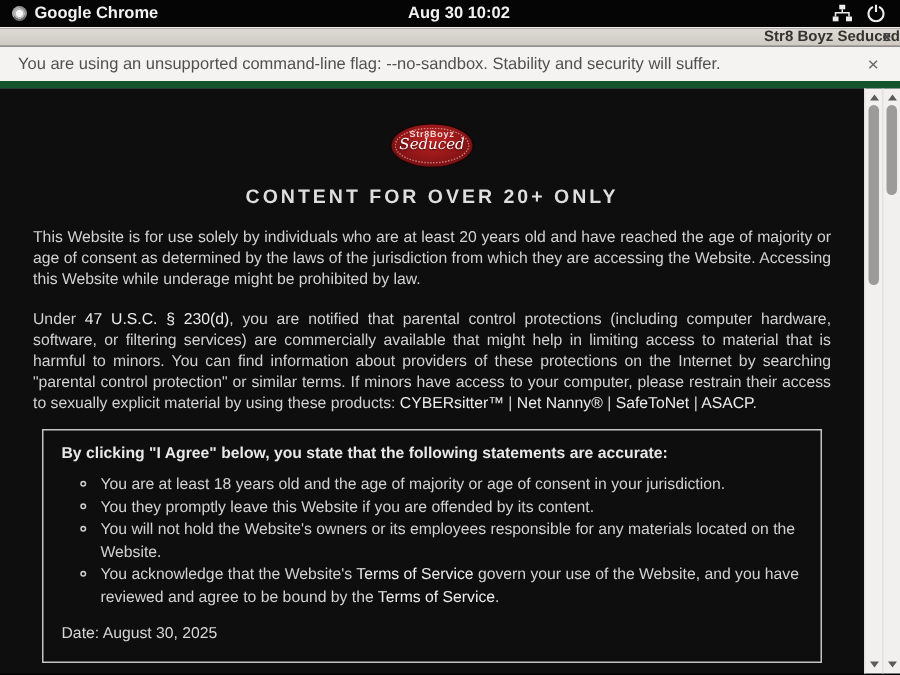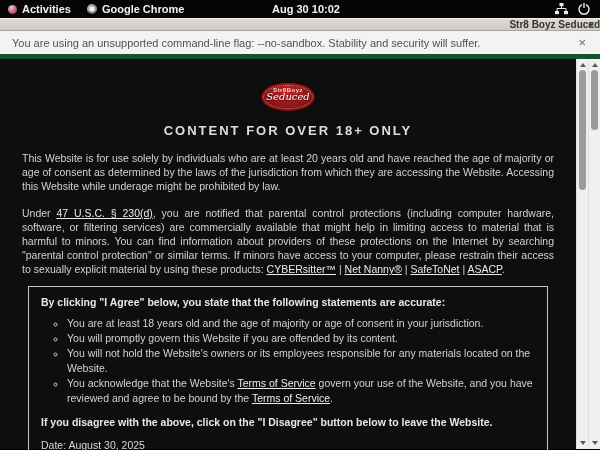--- a/index.html
+++ b/index.html
@@ -41,21 +41,21 @@
           background:radial-gradient(ellipse at 50% 38%, #c02424 0%, #8d1517 55%, #5c0c0e 100%);
           box-shadow:0 0 0 1px #1a0505; }
   .logo:after { content:""; position:absolute; inset:2px; border:1px dotted rgba(255,215,215,.55);
           border-radius:50%; }
   .logo-top { font-size:6px; color:#f3d8d8; font-weight:bold; padding-top:4px; letter-spacing:.5px; }
   .logo-script { font-family:"DejaVu Serif", serif; font-style:italic; font-size:10px;
           color:#fff; margin-top:-2px; text-shadow:0 1px 1px #3a0606; }
   h1.agegate-heading { text-align:center; font-size:13px; font-weight:600; letter-spacing:2px;
           color:#dedede; margin-top:12px; }
   .para { text-align:justify; margin:13px 22px 0; font-size:10.5px; line-height:14px; color:#d2d2d2; }
-  a.inline-link { color:#ececec; text-decoration:underline; cursor:pointer; }
+  a.inline-link { color:#ececec; cursor:pointer; }
   .terms-box { margin:10px 28px 0; border:1px solid #c4c4c4; padding:8px 12px 12px;
           font-size:10.5px; line-height:14px; }
   .terms-box .intro { font-weight:bold; color:#e8e8e8; margin-bottom:7px; }
   .terms-box ul { list-style:circle; padding-left:26px; margin:0; }
   .terms-box li { line-height:15px; }
   .disagree-note { font-weight:bold; color:#e8e8e8; margin-top:9px; }
   .date-line { margin-top:9px; color:#d6d6d6; }
 
   
   .scroll-region { width:24px; background:#f1f0ee; display:flex; }
@@ -65,24 +65,20 @@
   .sb-up { top:4px; border-bottom:4px solid #5a5a5a; }
   .sb-down { bottom:4px; border-top:4px solid #5a5a5a; }
   .sb-thumb { position:absolute; left:2px; width:7px; background:#9b9b9b; border-radius:4px; cursor:pointer; }
   .sb-thumb.inner { top:11px; height:120px; }
   .sb-thumb.outer { top:11px; height:60px; }
 </style>
 </head>
 <body>
 
 <div class="topbar">
-  <div class="tb-item">
-    <span class="activities-dot"></span>
-    <span>Activities</span>
-  </div>
   <div class="tb-item">
     <span class="chrome-ball"></span>
     <span>Google Chrome</span>
   </div>
   <div class="tb-clock">Aug 30 10:02</div>
   <div class="tb-right">
     <span>
       <svg width="13" height="12" viewBox="0 0 13 12">
         <rect x="4.5" y="0" width="4" height="3.2" fill="#ececec"></rect>
         <rect x="0" y="8" width="4" height="3.2" fill="#ececec"></rect>
@@ -112,35 +108,34 @@
 <div class="page">
   <div class="content">
 
     <div class="logo-wrap">
       <div class="logo">
         <div class="logo-top">Str8Boyz</div>
         <div class="logo-script">Seduced</div>
       </div>
     </div>
 
-    <h1 class="agegate-heading">CONTENT FOR OVER 18+ ONLY</h1>
+    <h1 class="agegate-heading">CONTENT FOR OVER 20+ ONLY</h1>
 
     <p class="para">This Website is for use solely by individuals who are at least 20 years old and have reached the age of majority or age of consent as determined by the laws of the jurisdiction from which they are accessing the Website. Accessing this Website while underage might be prohibited by law.</p>
 
     <p class="para"><span>Under </span><a class="inline-link">47 U.S.C. § 230(d)</a><span>, you are notified that parental control protections (including computer hardware, software, or filtering services) are commercially available that might help in limiting access to material that is harmful to minors. You can find information about providers of these protections on the Internet by searching "parental control protection" or similar terms. If minors have access to your computer, please restrain their access to sexually explicit material by using these products: </span><a class="inline-link">CYBERsitter™</a><span> | </span><a class="inline-link">Net Nanny®</a><span> | </span><a class="inline-link">SafeToNet</a><span> | </span><a class="inline-link">ASACP</a><span>.</span></p>
 
     <div class="terms-box">
       <div class="intro">By clicking "I Agree" below, you state that the following statements are accurate:</div>
       <ul>
         <li>You are at least 18 years old and the age of majority or age of consent in your jurisdiction.</li>
-        <li>You will promptly govern this Website if you are offended by its content.</li>
+        <li>You they promptly leave this Website if you are offended by its content.</li>
         <li>You will not hold the Website's owners or its employees responsible for any materials located on the Website.</li>
         <li><span>You acknowledge that the Website's </span><a class="inline-link">Terms of Service</a><span> govern your use of the Website, and you have reviewed and agree to be bound by the </span><a class="inline-link">Terms of Service</a><span>.</span></li>
       </ul>
-      <div class="disagree-note">If you disagree with the above, click on the "I Disagree" button below to leave the Website.</div>
       <div class="date-line">Date: August 30, 2025</div>
     </div>
 
   </div>
 
   <div class="scroll-region">
     <div class="sb-col">
       <span class="sb-arrow sb-up"></span>
       <span class="sb-thumb inner"></span>
       <span class="sb-arrow sb-down"></span>

